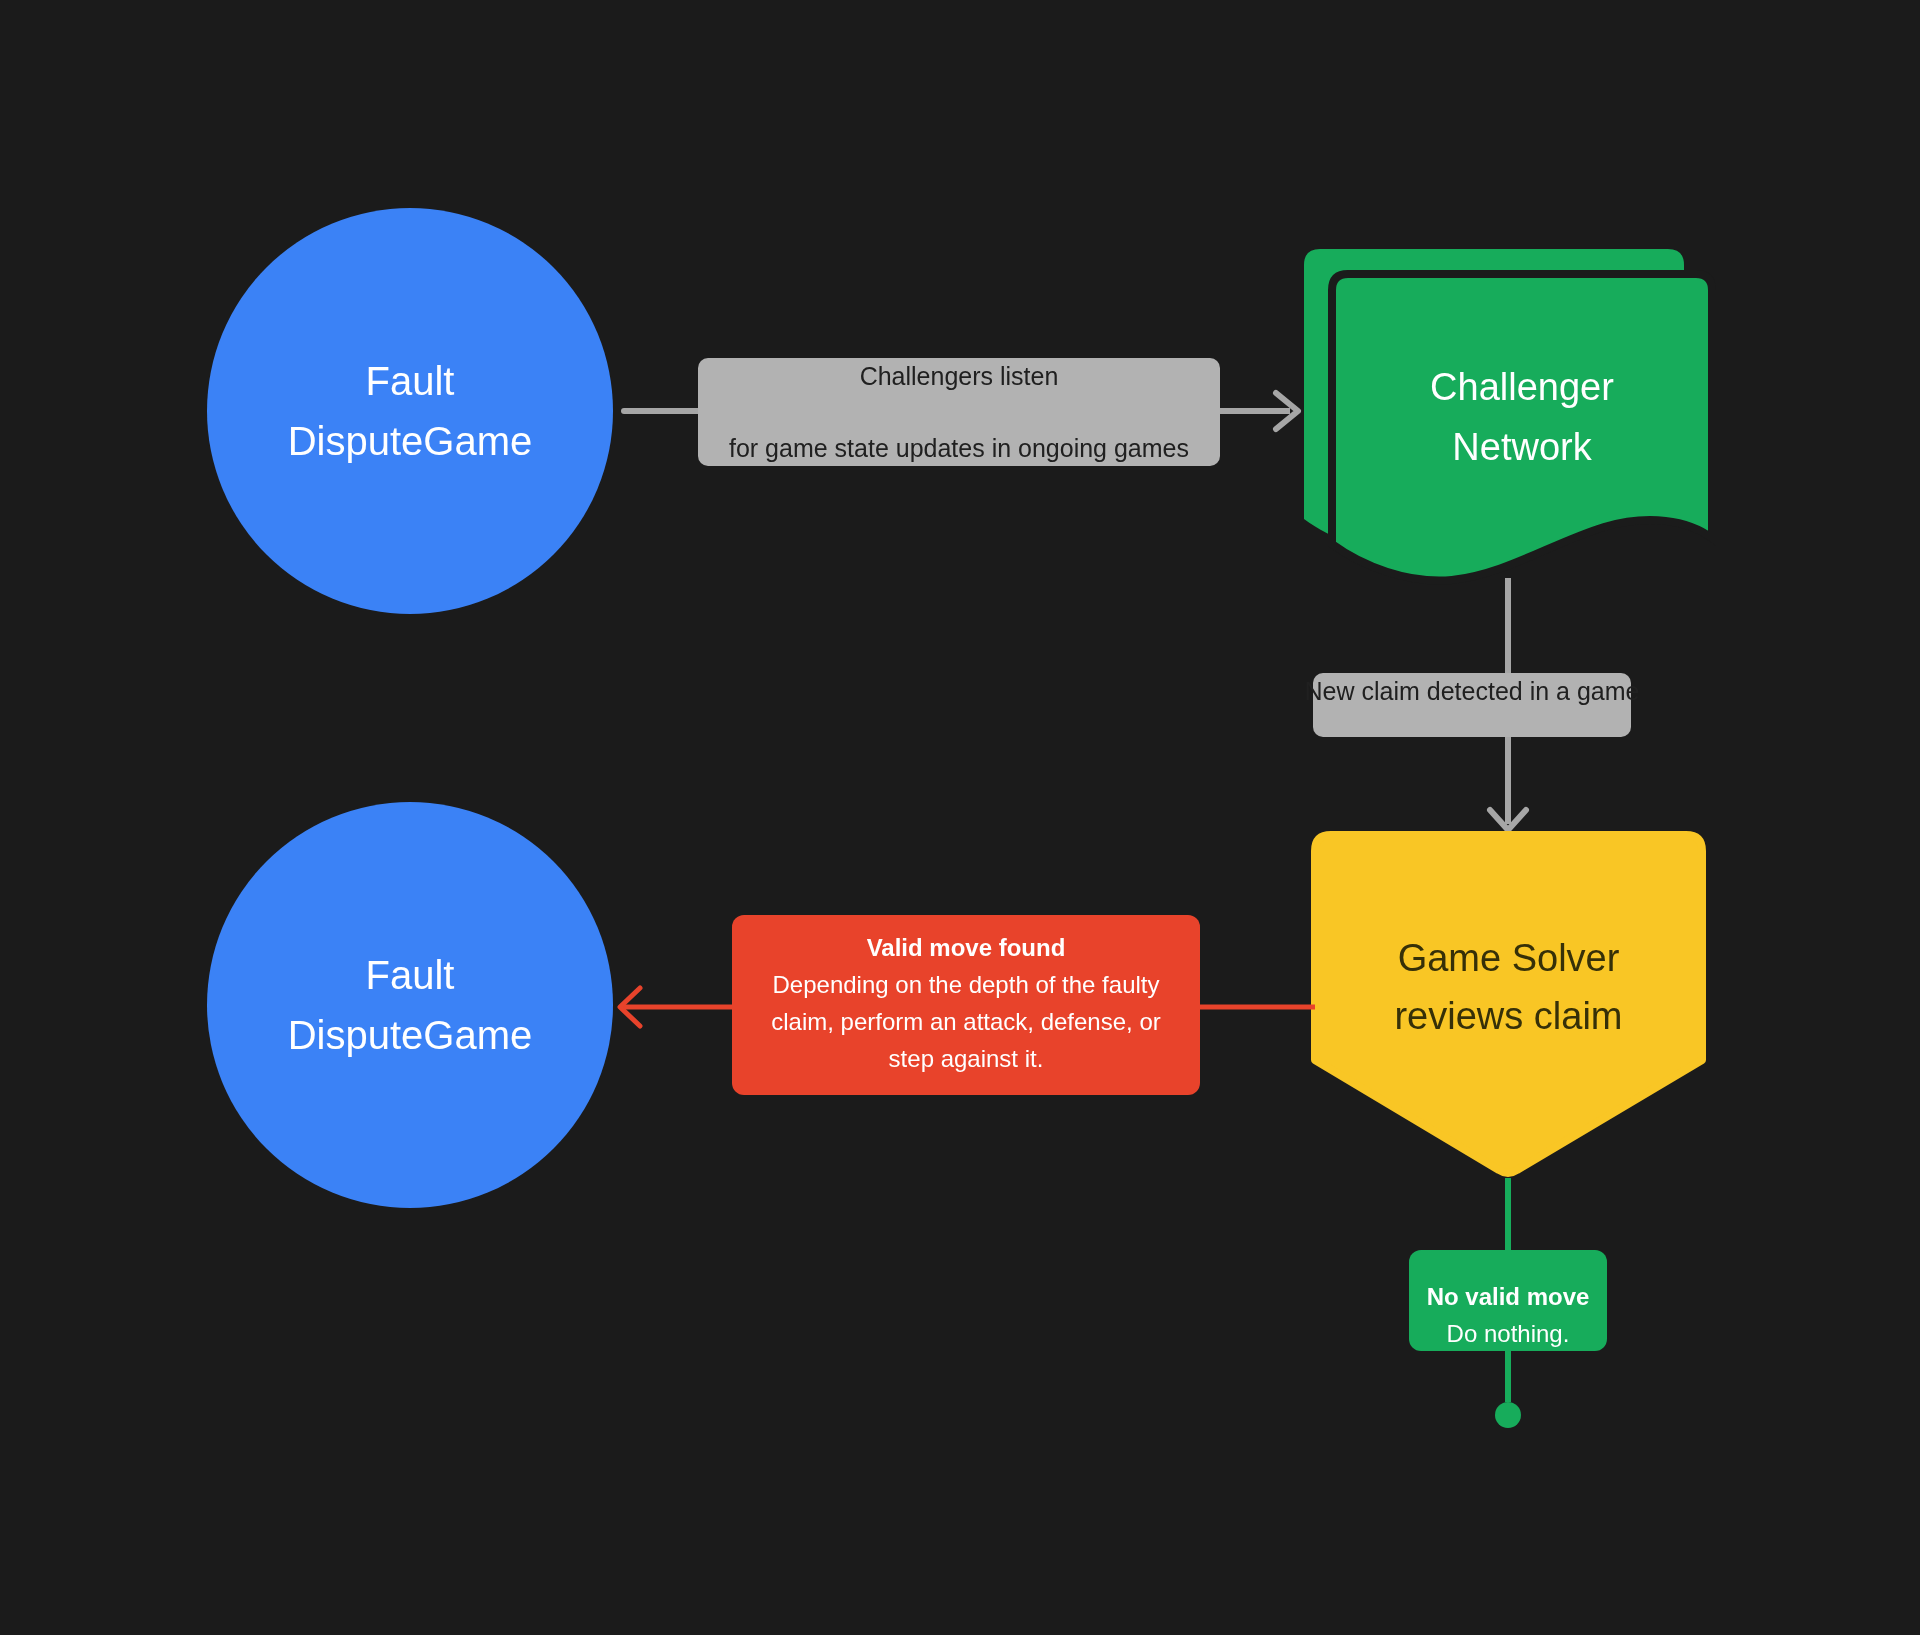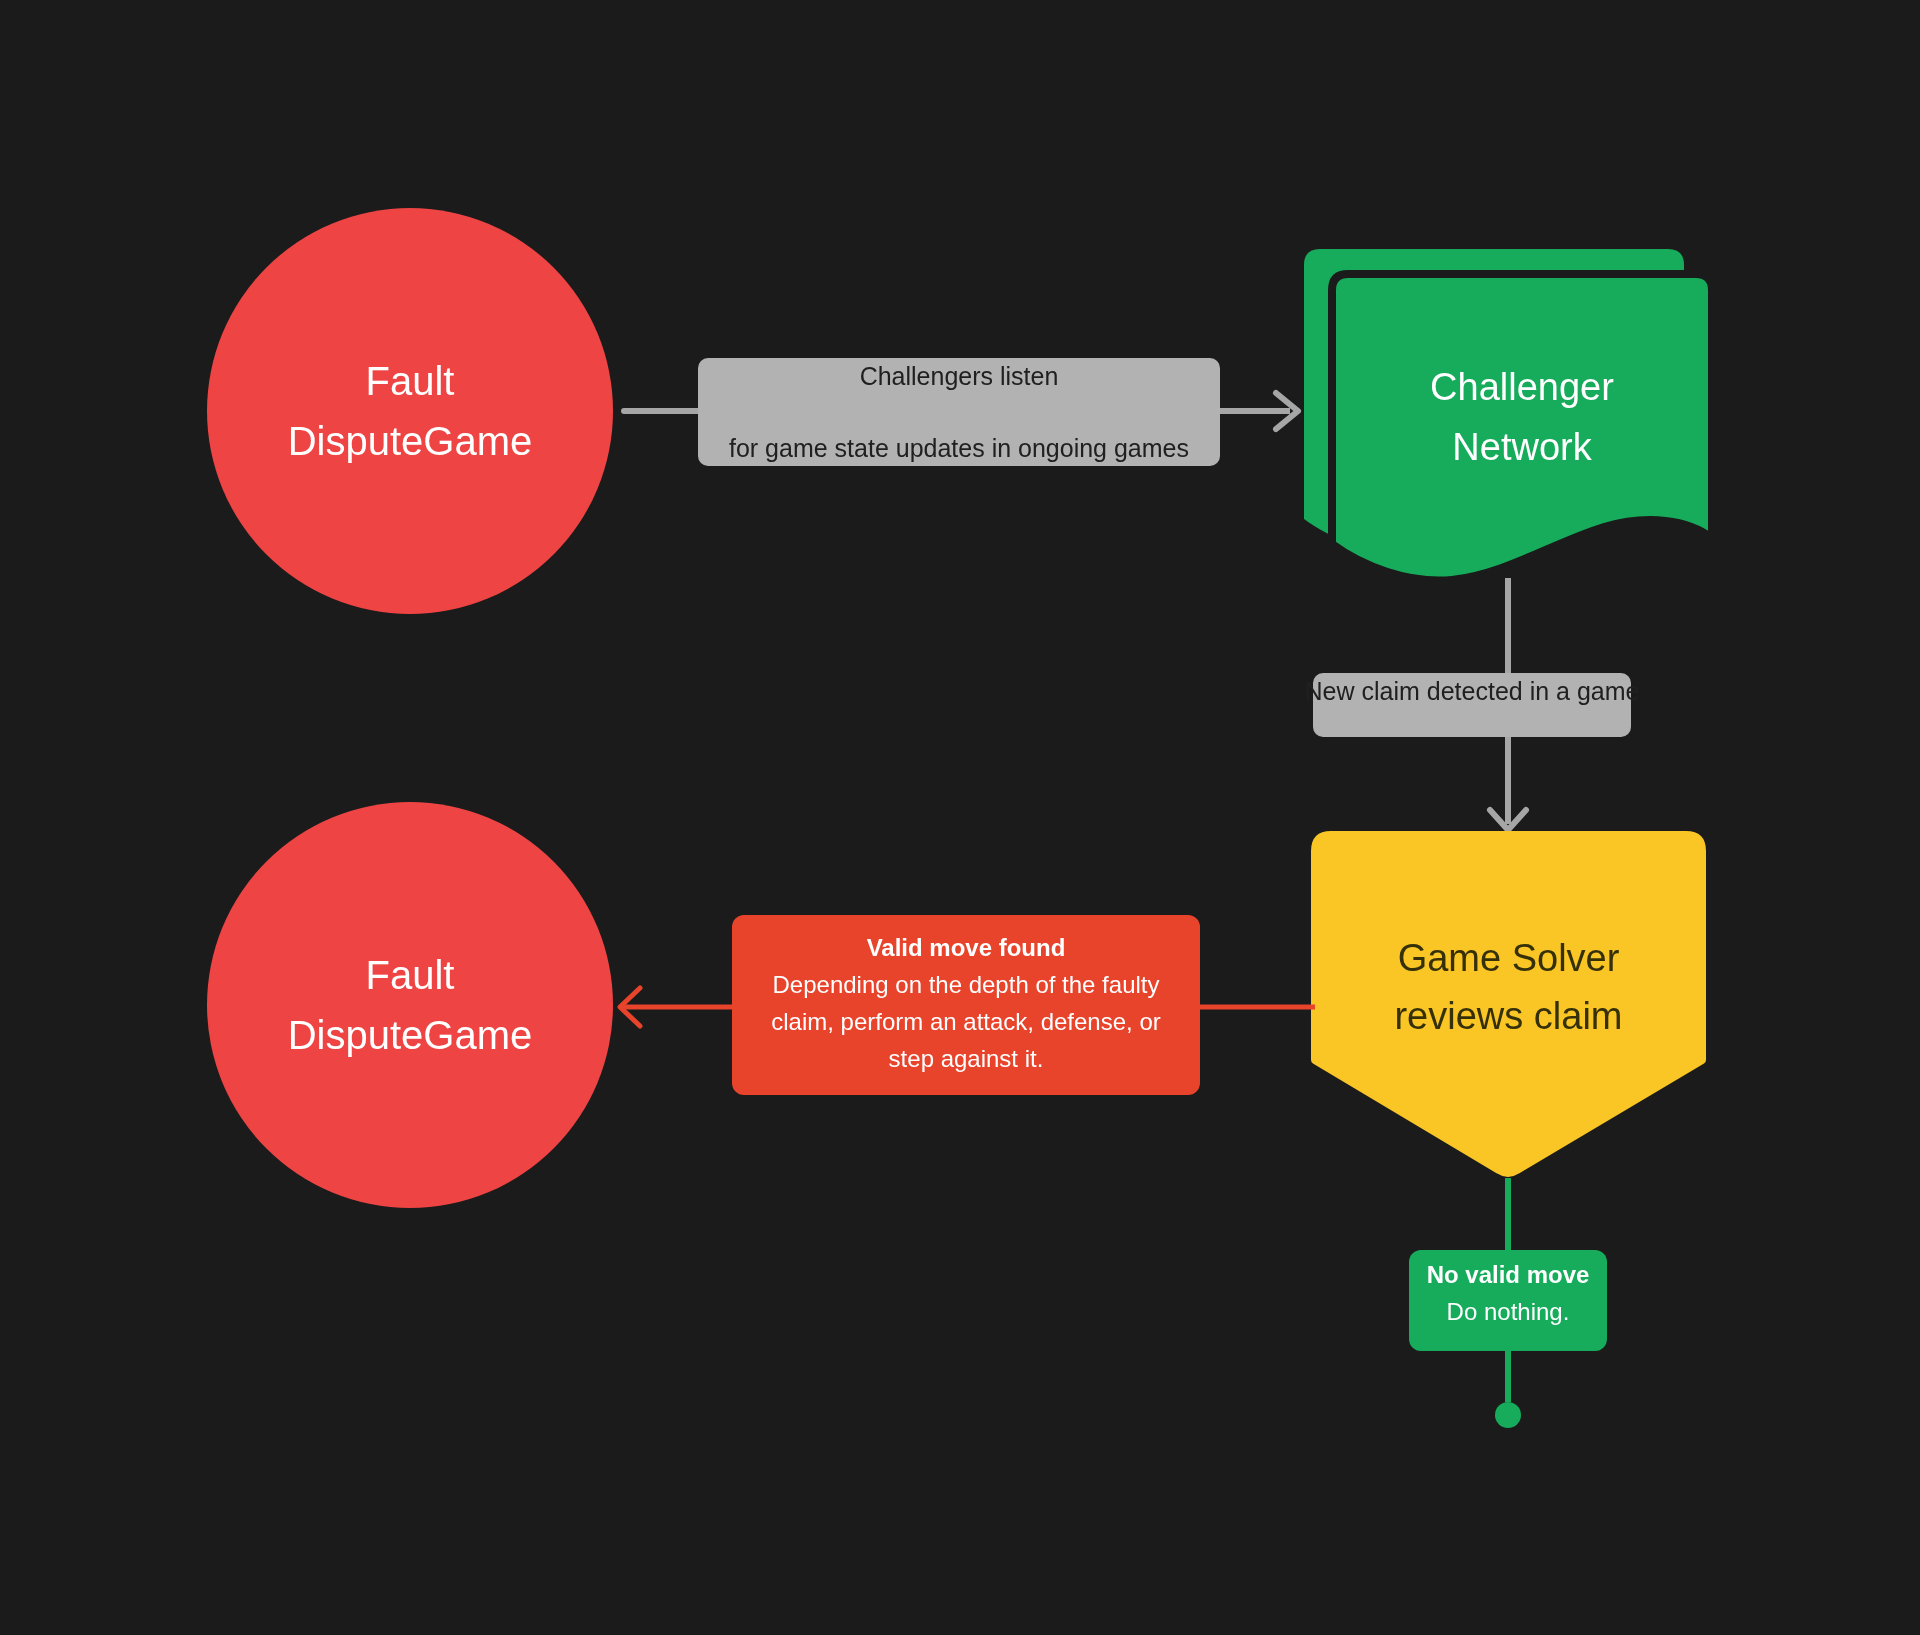--- a/index.html
+++ b/index.html
@@ -4,21 +4,21 @@
 <style>
   html,body { margin:0; padding:0; background:#1b1b1b; }
   .stage {
     position:relative; width:1920px; height:1635px; background:#1b1b1b;
     font-family:"Liberation Sans","DejaVu Sans",sans-serif; overflow:hidden;
   }
   .connectors { position:absolute; left:0; top:0; }
 
   .node-circle {
     position:absolute; width:406px; height:406px; border-radius:50%;
-    background:#ef4444; color:#ffffff;
+    background:#3b82f6; color:#ffffff;
     display:flex; flex-direction:column; align-items:center; justify-content:center;
     font-size:40px; line-height:60px; text-align:center;
   }
   .circle-top    { left:207px; top:208px; }
   .circle-bottom { left:207px; top:802px; }
 
   .gray-label {
     position:absolute; background:#b2b2b2; color:#202020; border-radius:10px;
     display:flex; flex-direction:column; align-items:center; justify-content:space-between;
     font-size:25px; line-height:36px; white-space:nowrap; text-align:center;
@@ -38,21 +38,21 @@
   .red-box {
     position:absolute; left:732px; top:915px; width:468px; height:180px;
     background:#e8432b; border-radius:12px; color:#ffffff; text-align:center;
     font-size:24px; line-height:37px; padding:14px 14px 0; box-sizing:border-box;
   }
   .red-box .title { font-weight:bold; }
 
   .green-box {
     position:absolute; left:1409px; top:1250px; width:198px; height:101px;
     background:#17ac5b; border-radius:12px; color:#ffffff; text-align:center;
-    font-size:24px; line-height:37px; padding-top:6px; box-sizing:border-box;
+    font-size:24px; line-height:37px; padding-top:28px; box-sizing:border-box;
   }
   .green-box .title { font-weight:bold; }
 </style>
 </head>
 <body>
 
 <div class="stage">
 
   <svg class="connectors" width="1920" height="1635" viewBox="0 0 1920 1635">
 

